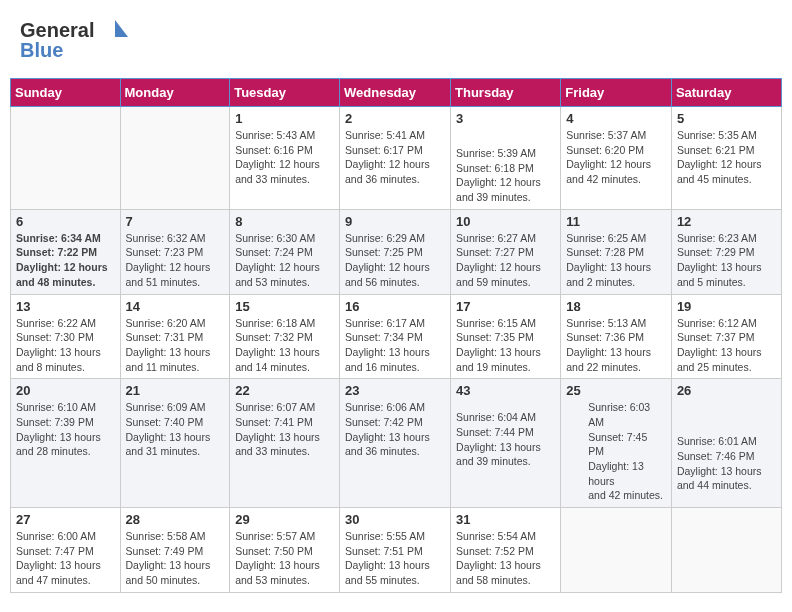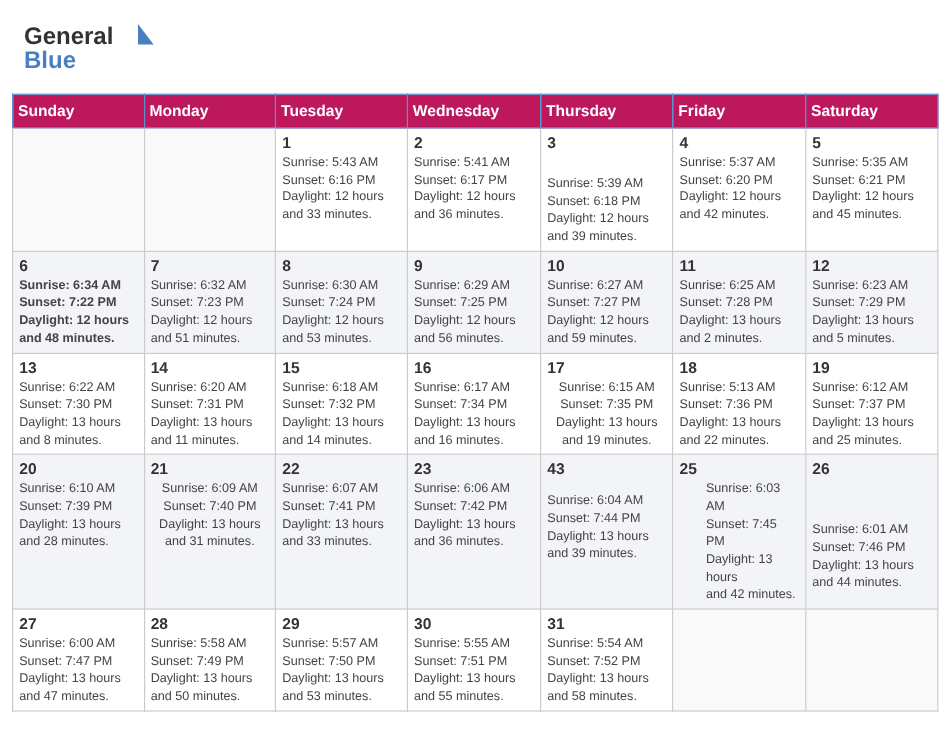--- a/index.html
+++ b/index.html
@@ -219,21 +219,21 @@
         </td>
         <td>
           <span class="day-num">16</span>
           <div class="day-info" style="white-space: pre-line;">Sunrise: 6:17 AM
 Sunset: 7:34 PM
 Daylight: 13 hours
 and 16 minutes.</div>
         </td>
         <td>
           <span class="day-num">17</span>
-          <div class="day-info" style="white-space: pre-line; text-align: center;">Sunrise: 6:15 AM
+          <div class="day-info" style="white-space: pre-line;">Sunrise: 6:15 AM
 Sunset: 7:35 PM
 Daylight: 13 hours
 and 19 minutes.</div>
         </td>
         <td>
           <span class="day-num">18</span>
           <div class="day-info" style="white-space: pre-line;">Sunrise: 5:13 AM
 Sunset: 7:36 PM
 Daylight: 13 hours
 and 22 minutes.</div>
@@ -249,21 +249,21 @@
       <tr class="row-alt">
         <td>
           <span class="day-num">20</span>
           <div class="day-info" style="white-space: pre-line;">Sunrise: 6:10 AM
 Sunset: 7:39 PM
 Daylight: 13 hours
 and 28 minutes.</div>
         </td>
         <td>
           <span class="day-num">21</span>
-          <div class="day-info" style="white-space: pre-line; text-align: center;">Sunrise: 6:09 AM
+          <div class="day-info" style="white-space: pre-line;">Sunrise: 6:09 AM
 Sunset: 7:40 PM
 Daylight: 13 hours
 and 31 minutes.</div>
         </td>
         <td>
           <span class="day-num">22</span>
           <div class="day-info" style="white-space: pre-line;">Sunrise: 6:07 AM
 Sunset: 7:41 PM
 Daylight: 13 hours
 and 33 minutes.</div>

